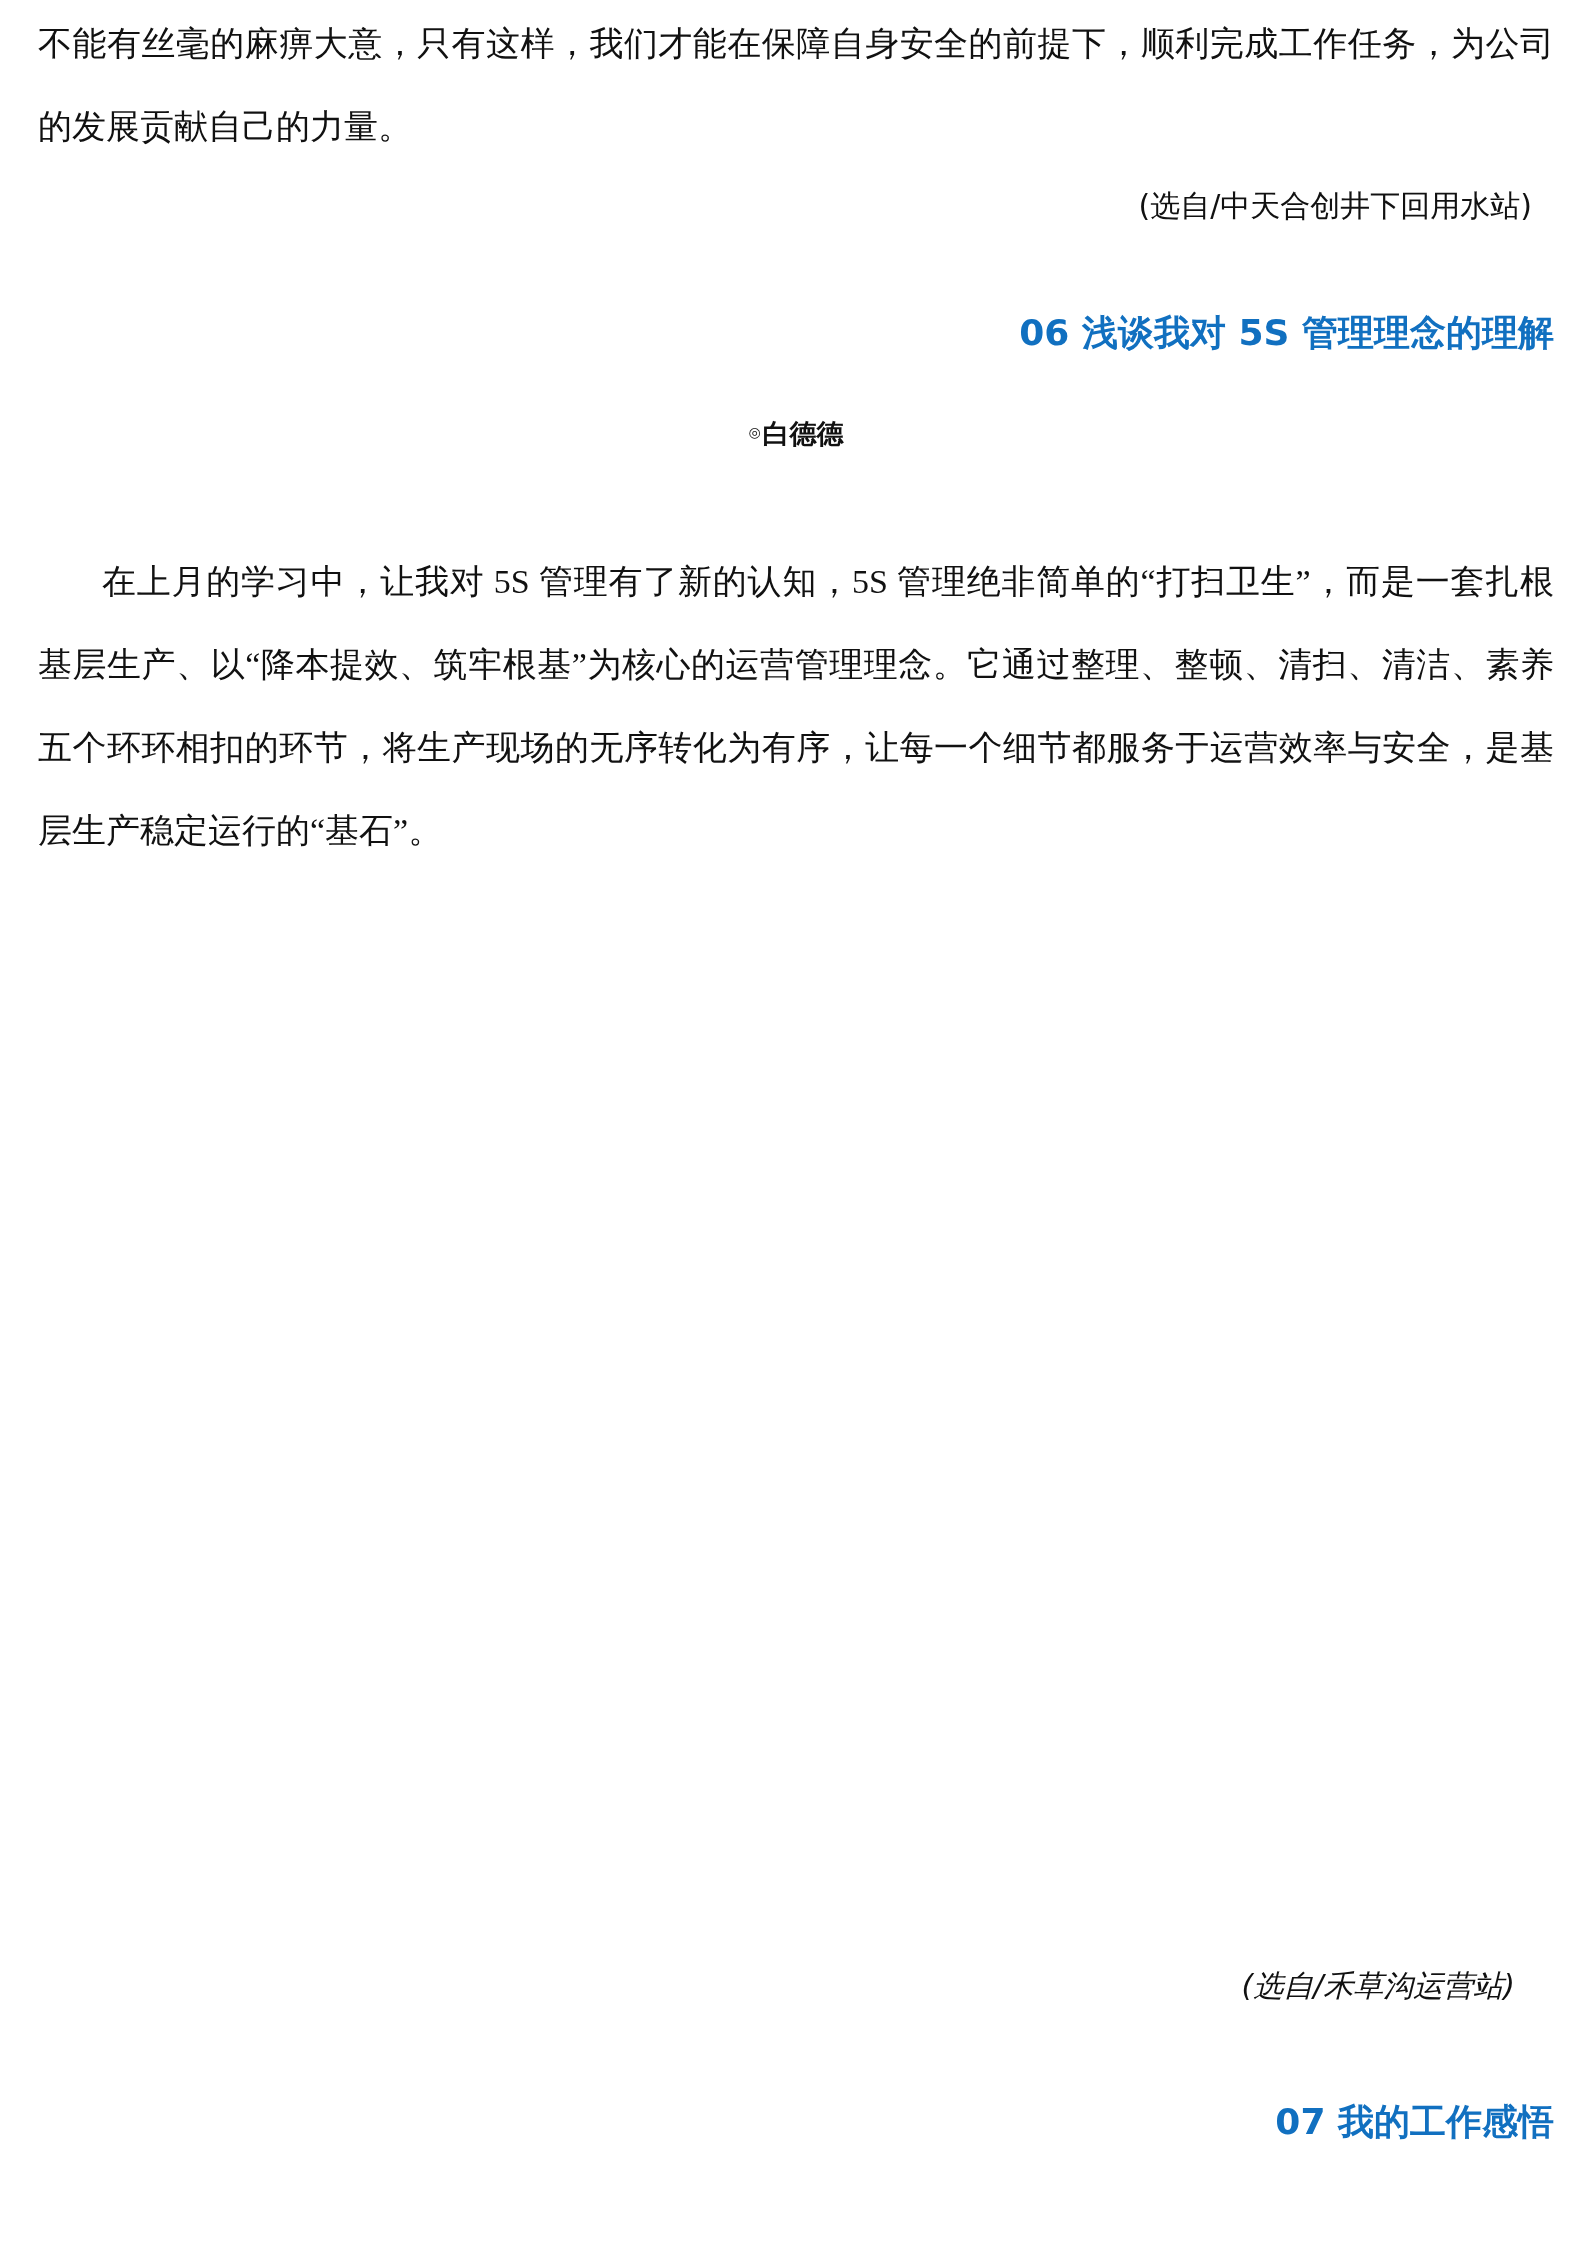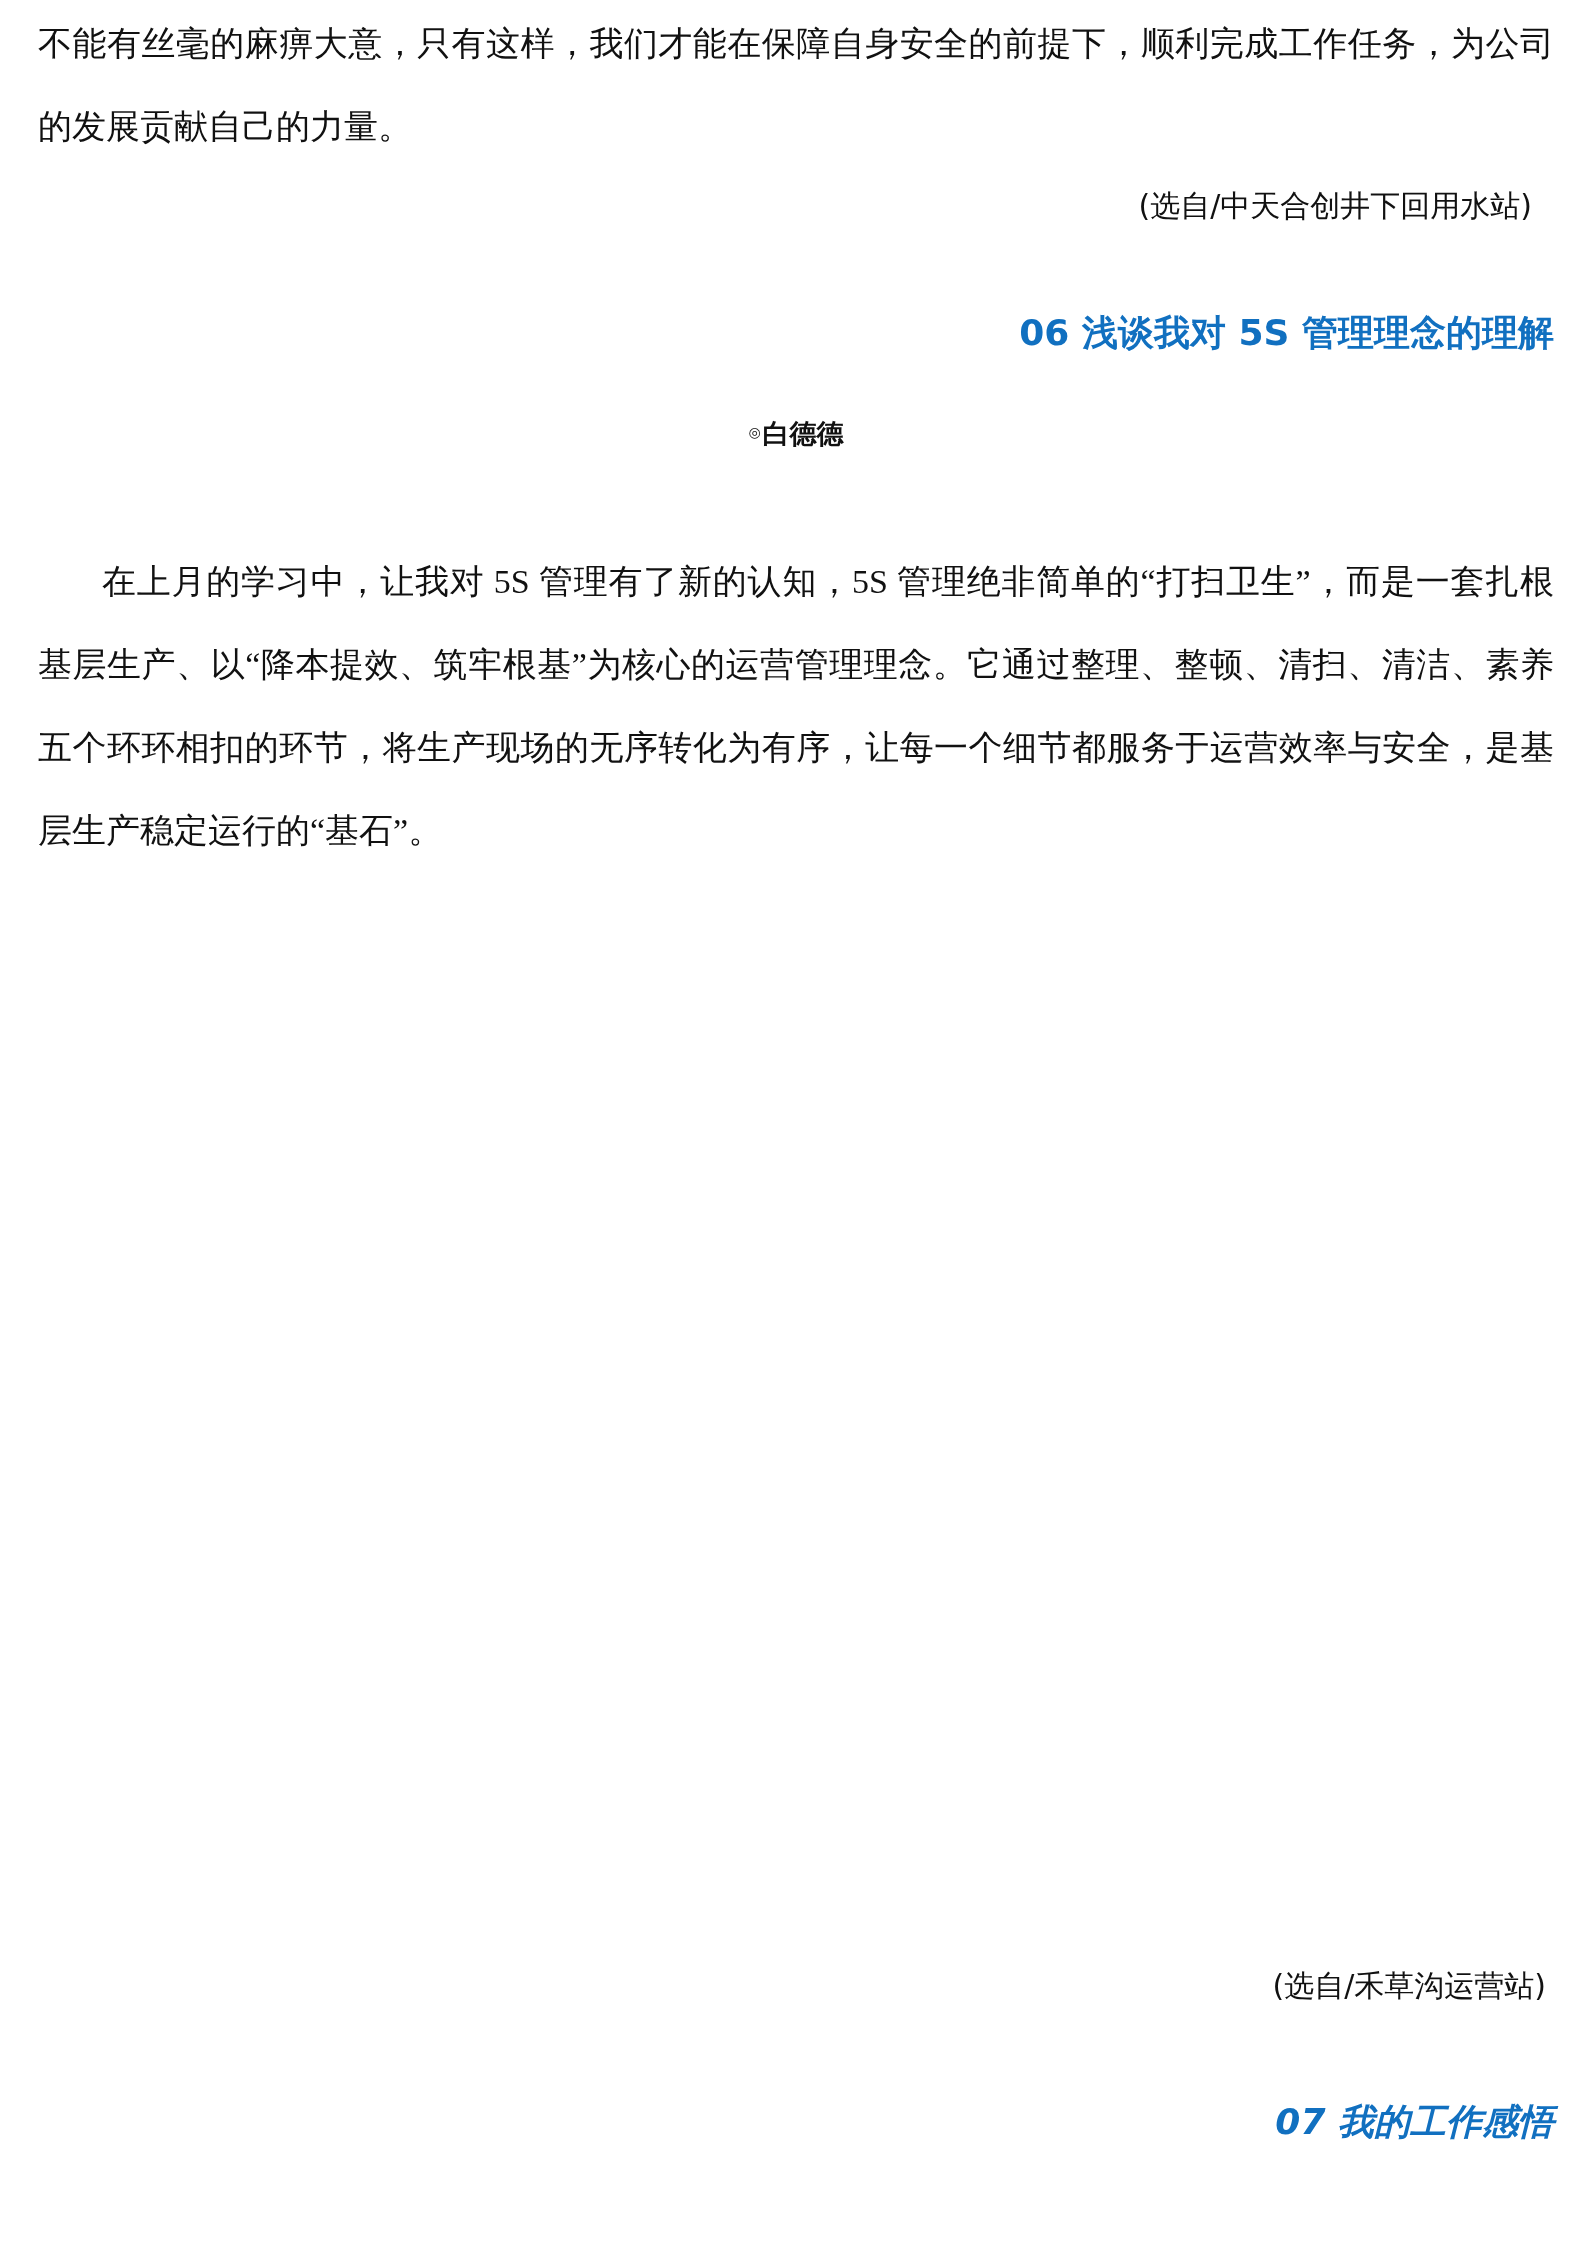--- a/index.html
+++ b/index.html
@@ -40,24 +40,25 @@
     .attr-top {
       position: absolute;
       right: 22px;
       top: 180px;
       font-size: 30px;
       line-height: 52px;
       white-space: nowrap;
     }
     .attr-bottom {
       position: absolute;
-      right: 8px;
+      right: 39px;
       top: 1960px;
       font-size: 30px;
       line-height: 52px;
+      font-style: italic;
       white-space: nowrap;
     }
     .heading {
       position: absolute;
       left: 0;
       width: 1516px;
       text-align: right;
       font-weight: bold;
       font-size: 36px;
       line-height: 50px;
@@ -102,15 +103,15 @@
   <div class="author">
     <span class="mark">◎</span><span>白德德</span>
   </div>
 
   <div class="body">
     <p class="line-block para">在上月的学习中，让我对 5S 管理有了新的认知，5S 管理绝非简单的“打扫卫生”，而是一套扎根基层生产、以“降本提效、筑牢根基”为核心的运营管理理念。它通过整理、整顿、清扫、清洁、素养五个环环相扣的环节，将生产现场的无序转化为有序，让每一个细节都服务于运营效率与安全，是基层生产稳定运行的“基石”。</p>
   </div>
 
   <div class="attr-bottom">(选自/禾草沟运营站)</div>
 
-  <div class="heading h07" style="color:#1170c0;font-style:italic;">07 我的工作感悟</div>
+  <div class="heading h07" style="color:#1170c0;">07 我的工作感悟</div>
 
 </div>
 
 </body></html>

